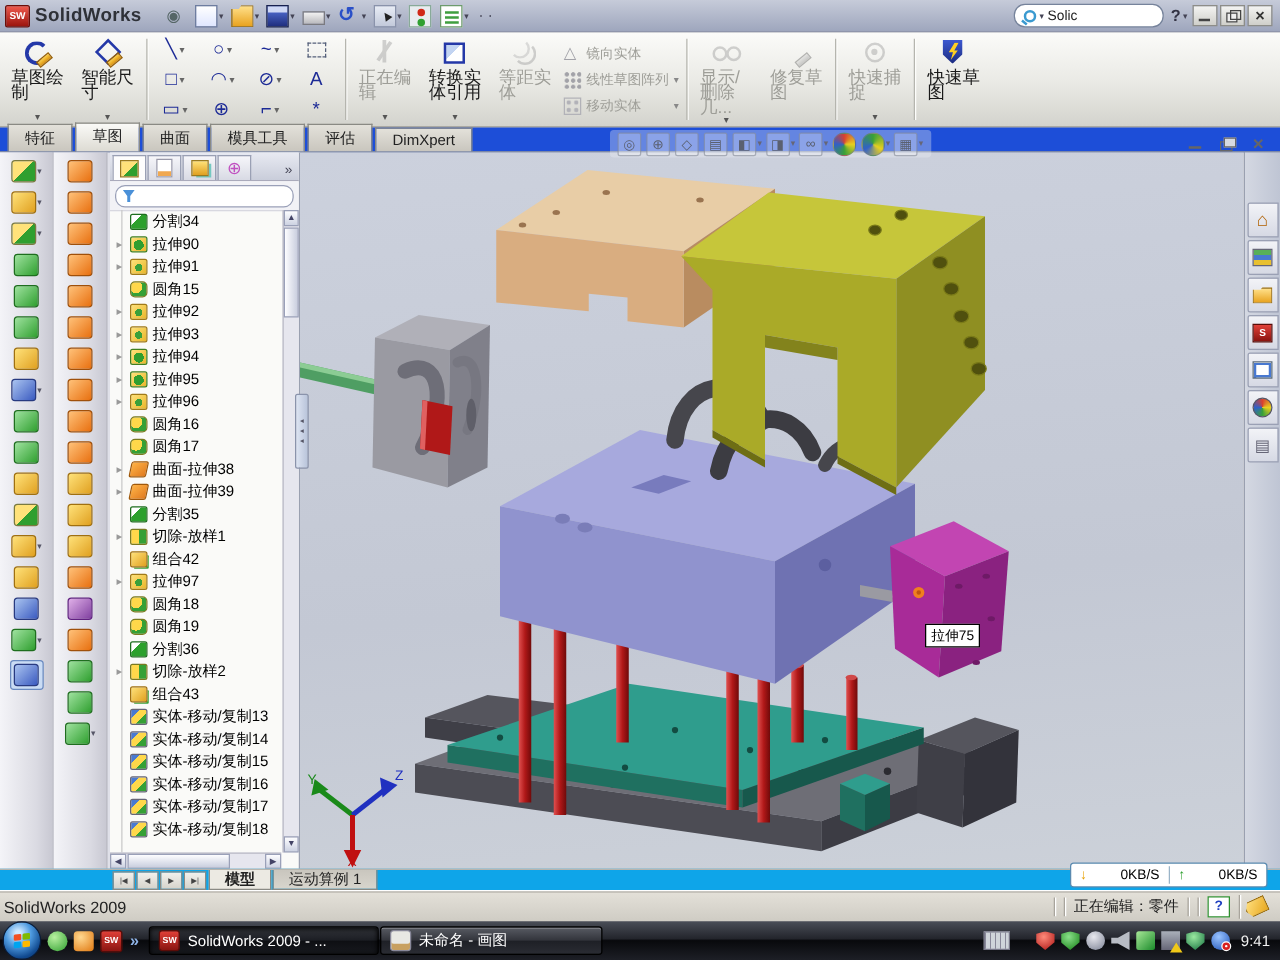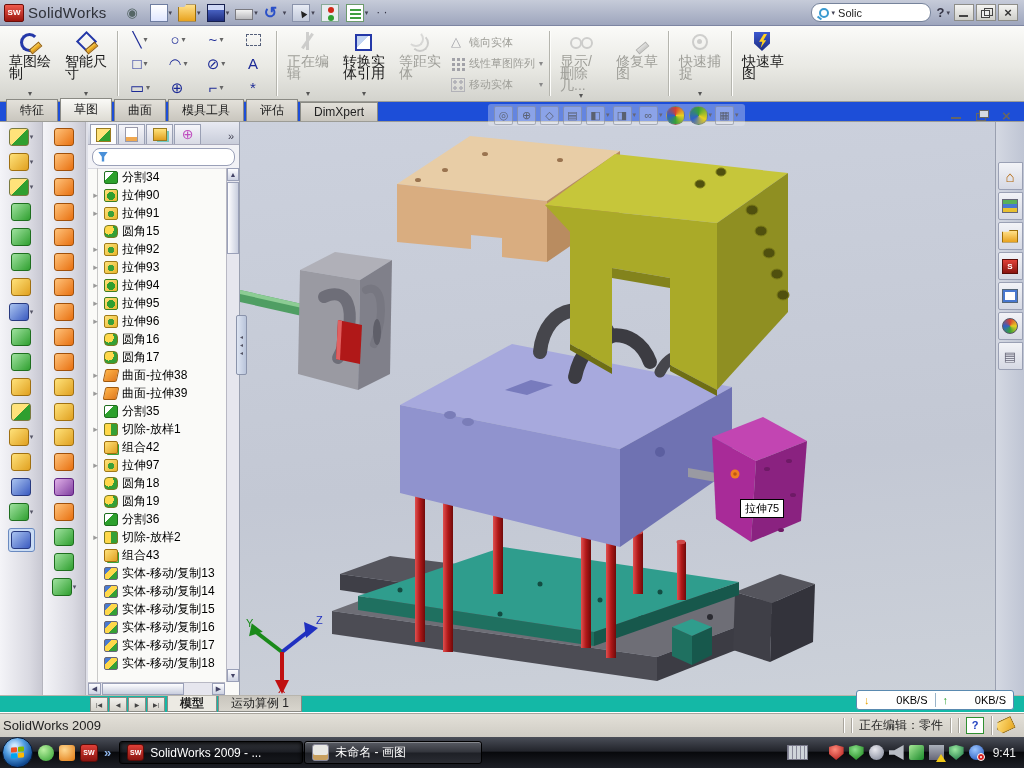--- a/index.html
+++ b/index.html
@@ -3,21 +3,21 @@
 <meta charset="utf-8">
 <style>
   html,body{margin:0;padding:0;}
   body{width:1024px;height:768px;overflow:hidden;font-family:"Liberation Sans",sans-serif;}
   #root{position:relative;width:1024px;height:768px;background:#d4d0c8;font-size:12px;}
 
   
   .titlebar{position:absolute;top:0;left:0;right:0;height:26px;background:linear-gradient(#c6cbd9,#9ea6bd);border-bottom:1px solid #7d85a2;display:flex;align-items:center;box-sizing:border-box;}
   .logo{display:flex;align-items:center;gap:4px;padding:0 10px 0 4px;}
   .logocube{width:18px;height:16px;background:linear-gradient(#ef5a4e,#9b150e);border:1px solid #6b0d08;border-radius:2px;color:#fff;font-size:8px;font-weight:bold;display:flex;align-items:center;justify-content:center;}
-  .logotext{font-weight:normal;font-size:15px;color:#2e3138;letter-spacing:.3px;}
+  .logotext{font-weight:bold;font-size:15px;color:#2e3138;letter-spacing:.3px;}
   .menubar{display:flex;height:100%;align-items:center;background:linear-gradient(#d9dce5,#b9bfd0);padding:0 4px;}
   .menu{padding:0 11px;font-size:12px;color:#111;height:100%;display:flex;align-items:center;cursor:default;}
   .tbicons{display:flex;align-items:center;gap:2px;margin-left:6px;flex:1;}
   .tbtn{display:flex;align-items:center;gap:1px;padding:1px 2px;border-radius:2px;}
   .ticon{width:18px;height:18px;position:relative;display:inline-block;}
   .arrp{font-size:7px;color:#445;}
   .i-pin::before{content:"◉";color:#566;font-size:13px;position:absolute;left:2px;top:1px;}
   .i-new{background:linear-gradient(#ffffff,#dfe6ff);border:1px solid #6e7da0;box-sizing:border-box;}
   .i-open{background:linear-gradient(#ffe08a,#e8a21e);border:1px solid #9c6d08;box-sizing:border-box;clip-path:polygon(0 20%,35% 20%,45% 5%,100% 5%,100% 100%,0 100%);}
   .i-save{background:linear-gradient(#5a78e0,#1f2e7e);border:1px solid #17204e;box-sizing:border-box;box-shadow:inset 0 5px 0 #cfd8f5;}
@@ -159,21 +159,21 @@
   .rpt{width:25px;height:28px;border:1px solid #9aa0b4;background:linear-gradient(#f2f3f7,#d6d9e4);display:flex;align-items:center;justify-content:center;border-radius:2px 0 0 2px;box-sizing:border-box;}
   .rp-home::before{content:"⌂";color:#b06000;font-size:15px;font-weight:bold;}
   .rp-lib{width:14px;height:12px;background:linear-gradient(#58b058 33%,#4878d0 33% 66%,#e8c030 66%);border:1px solid #667;}
   .rp-folder{width:14px;height:11px;background:linear-gradient(#ffe08a,#e8a21e);border:1px solid #9c6d08;clip-path:polygon(0 18%,40% 18%,50% 0,100% 0,100% 100%,0 100%);}
   .rp-toolbox{width:14px;height:13px;background:linear-gradient(#e04038,#8a1410);border:1px solid #5a0c08;color:#fff;font-size:8px;font-weight:bold;display:flex;align-items:center;justify-content:center;}
   .rp-palette{width:14px;height:12px;background:#fff;border:1px solid #567;box-shadow:inset 2px 2px 0 #4878d0,inset -2px -2px 0 #4878d0;}
   .rp-appear{width:14px;height:14px;border-radius:50%;background:conic-gradient(#d84030,#e8d020,#38a038,#3060c8,#d84030);border:1px solid #556;}
   .rp-props::before{content:"▤";color:#667;font-size:13px;}
 
   
-  .modeltabs{position:absolute;top:695px;left:0;right:0;height:17px;background:#14b8a6;display:flex;align-items:stretch;border-top:1px solid #b8b5ad;box-sizing:border-box;}
+  .modeltabs{position:absolute;top:695px;left:0;right:0;height:17px;background:#0ea5e9;display:flex;align-items:stretch;border-top:1px solid #b8b5ad;box-sizing:border-box;}
   .mtnav{display:flex;margin-left:88px;align-items:center;gap:1px;padding:1px 2px;}
   .nav{width:16px;height:13px;border:1px solid #8a8a84;background:linear-gradient(#f2f1ed,#d6d3cb);font-size:6px;color:#444;display:flex;align-items:center;justify-content:center;}
   .mtab{font-size:12px;color:#222;padding:0 12px;border:1px solid #8a8a84;border-top:none;background:linear-gradient(#c9c6be,#d8d5cd);display:flex;align-items:center;margin-right:1px;}
   .mtab.active{background:#eceae3;font-weight:bold;}
 
   
   .statusbar{position:absolute;top:712px;left:0;right:0;height:25px;background:linear-gradient(#e4e1d9,#cfccc4);border-top:1px solid #fff;box-shadow:inset 0 1px 0 #a8a49c;display:flex;align-items:center;box-sizing:border-box;font-size:12px;color:#222;}
   .sbleft{margin-left:3px;font-size:13px;}
   .sbright{margin-left:auto;display:flex;align-items:center;gap:7px;padding-right:6px;}
   .sep{width:1px;height:15px;background:#a8a49c;box-shadow:1px 0 0 #fff;}

